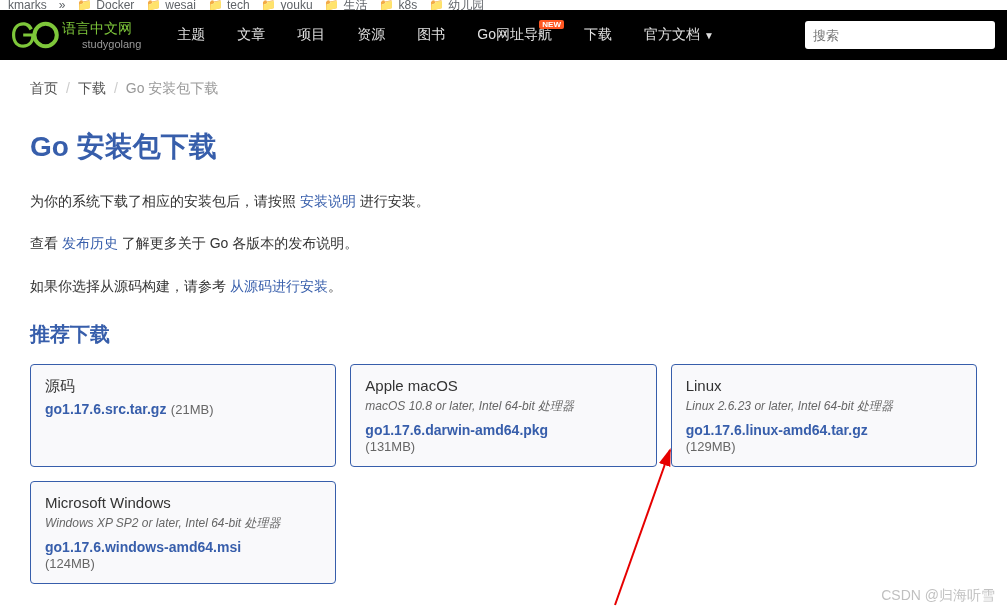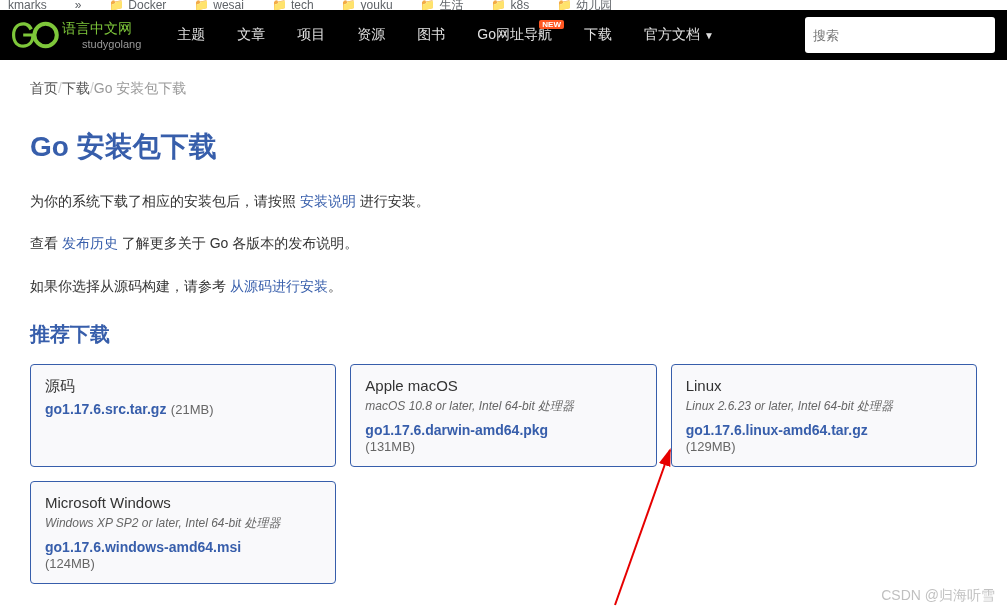--- a/index.html
+++ b/index.html
@@ -1,39 +1,39 @@
 <!DOCTYPE html>
 <html><head>
   <meta charset="utf-8">
   <style>
     * { margin: 0; padding: 0; box-sizing: border-box; }
     body { font-family: -apple-system, "Helvetica Neue", Arial, sans-serif; background: #fff; color: #333; }
     
-    .bookmarks-bar { height: 10px; display: flex; align-items: center; gap: 28px; padding: 0 8px; font-size: 12px; color: #5f6368; overflow: hidden; }
+    .bookmarks-bar { height: 10px; display: flex; align-items: center; gap: 12px; padding: 0 8px; font-size: 12px; color: #5f6368; overflow: hidden; }
     .bookmark-item { display: flex; align-items: center; gap: 4px; }
     .folder-icon { color: #f4b400; }
     
     .navbar { background: #000000; height: 50px; display: flex; align-items: center; padding: 0 12px; }
     .logo-wrap { display: flex; align-items: center; margin-right: 20px; }
     .logo-svg { width: 48px; height: 30px; }
     .logo-text { display: flex; flex-direction: column; margin-left: 2px; }
     .logo-title { color: #7ec73a; font-size: 14px; font-weight: normal; }
     .logo-sub { color: #999; font-size: 11px; margin-left: 20px; }
     
     .nav-items { display: flex; height: 100%; }
     .nav-item { color: #e0e0e0; padding: 0 16px; display: flex; align-items: center; font-size: 14px; cursor: pointer; position: relative; }
     .nav-item.active { background: #000; }
     .new-badge { position: absolute; top: 10px; right: 4px; background: #ff5722; color: #fff; font-size: 8px; padding: 0 3px; border-radius: 2px; font-weight: bold; }
     .dropdown-caret { margin-left: 4px; font-size: 10px; }
     
     .nav-right { margin-left: auto; display: flex; align-items: center; }
-    .search-box { background: #fff; border-radius: 3px; height: 36px; width: 190px; padding: 0 8px; border: none; font-size: 13px; }
+    .search-box { background: #fff; border-radius: 3px; height: 28px; width: 190px; padding: 0 8px; border: none; font-size: 13px; }
     
     .content { padding: 20px 30px; }
-    .breadcrumb { display: flex; font-size: 14px; color: #999; margin-bottom: 30px; }
+    .breadcrumb { display: flex; gap: 8px; font-size: 14px; color: #999; margin-bottom: 30px; }
     .breadcrumb a { color: #555; text-decoration: none; }
     .breadcrumb-sep { color: #ccc; }
     .breadcrumb-current { color: #999; }
     
     .page-title { color: #375eab; font-size: 28px; font-weight: bold; margin-bottom: 24px; }
     
     .intro-para { margin-bottom: 20px; font-size: 14px; color: #333; line-height: 1.6; }
     .intro-para a { color: #375eab; text-decoration: none; }
     
     .section-title { color: #375eab; font-size: 20px; font-weight: bold; margin: 24px 0 16px; }

